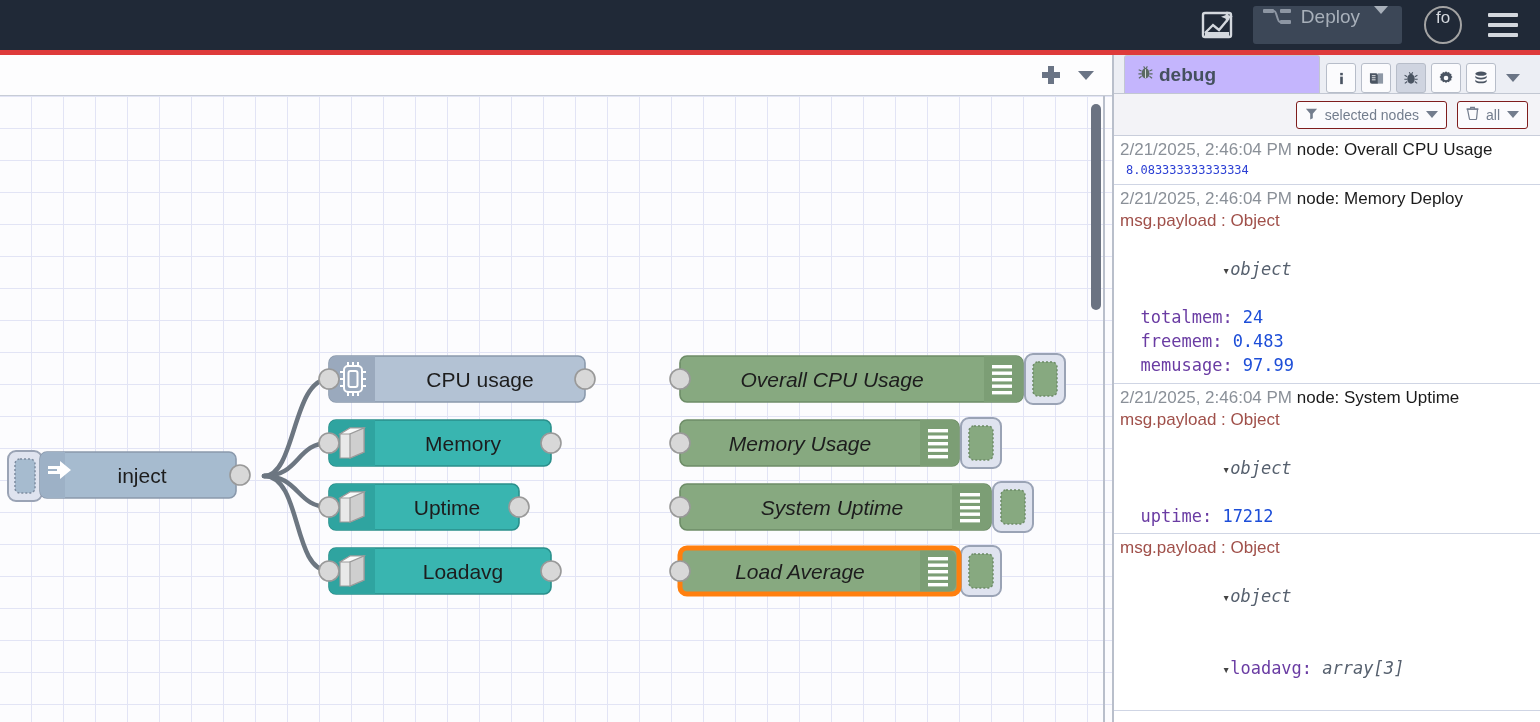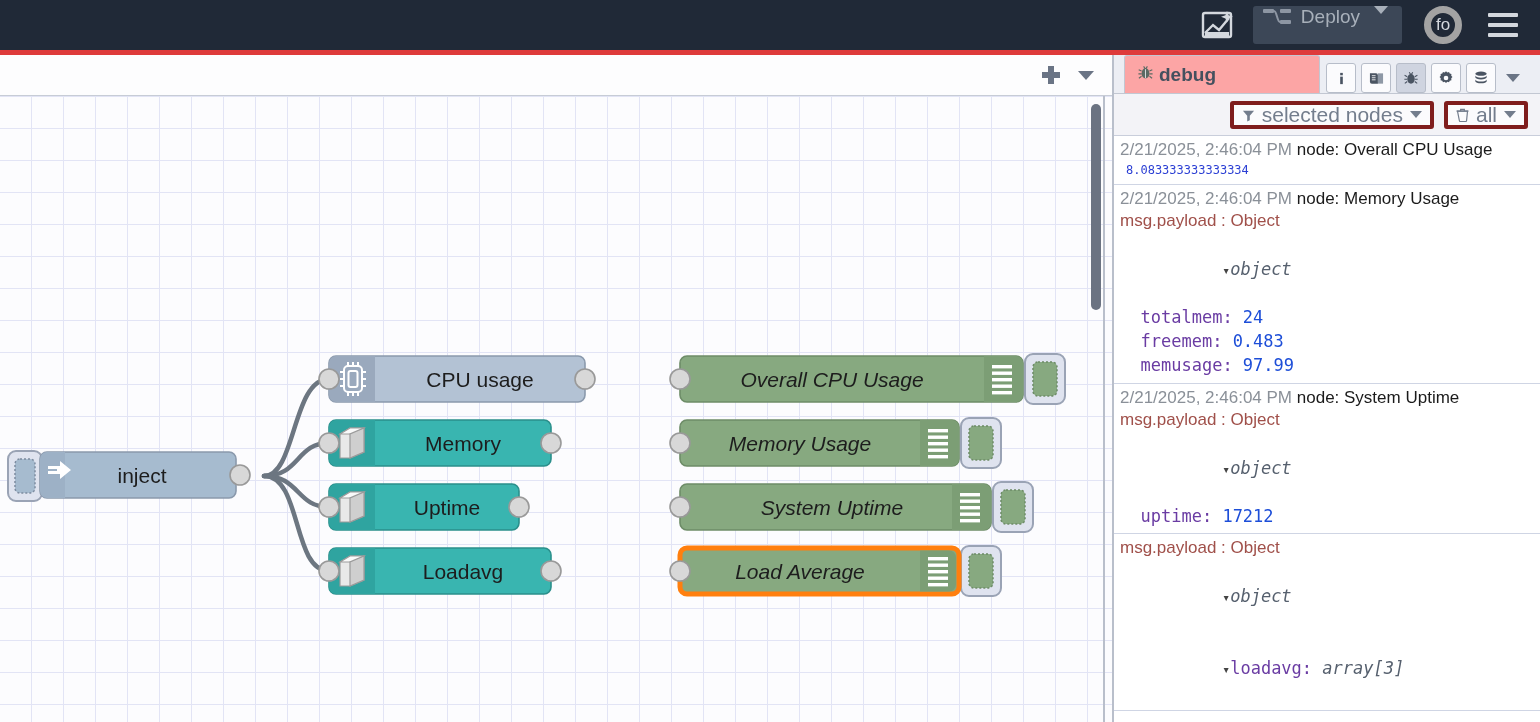--- a/index.html
+++ b/index.html
@@ -31,22 +31,22 @@
   }
   .deploy-icon { width: 30px; height: 22px; margin-right: 8px; }
   .deploy-label { margin-right: 14px; }
   .deploy-caret {
     width: 0; height: 0; border-left: 7px solid transparent;
     border-right: 7px solid transparent; border-top: 8px solid #a8b0ba;
     margin-right: 8px;
   }
   .avatar {
     width: 38px; height: 38px; border-radius: 50%;
-    border: 7px solid #a3a3a3; color: #d4d8de;
-    display: flex; align-items: center; justify-content: center;
+    border: 2px solid #a3a3a3; color: #d4d8de;
+    display: flex; align-items: flex-start; justify-content: center;
     font-size: 17px; margin-right: 26px; cursor: pointer;
   }
   .hamburger { width: 30px; height: 24px; margin-right: 22px; cursor: pointer;
     display: flex; flex-direction: column; justify-content: space-between; }
   .hamburger span { display: block; height: 4px; background: #d4d8de; border-radius: 1px; }
 
   
   .tabbar {
     position: absolute; top: 55px; left: 0; width: 1112px; height: 41px;
     background: #fdfdfe; border-bottom: 1px solid #c7ccd6;
@@ -97,21 +97,21 @@
   .sidepanel {
     position: absolute; top: 55px; left: 1112px; width: 428px; height: 667px;
     background: #f3f3f7; border-left: 2px solid #b9bfcb;
   }
   .panel-tabrow {
     position: absolute; top: 0; left: 0; width: 428px; height: 39px;
     background: #eceef4; border-bottom: 1px solid #c2c7d2;
     display: flex; align-items: flex-end;
   }
   .panel-tab {
-    height: 38px; min-width: 196px; background: #fca5a5;
+    height: 38px; min-width: 196px; background: #c4b5fd;
     border: 1px solid #c2c7d2; border-bottom: none;
     border-top-left-radius: 3px; border-top-right-radius: 3px;
     display: flex; align-items: center; gap: 5px;
     padding: 0 12px; margin-left: 10px; cursor: pointer;
   }
   .panel-tab-label { font-size: 19px; font-weight: bold; color: #44505e; }
   .panel-tools { display: flex; align-items: center; margin-left: 6px; gap: 5px; }
   .tool-btn {
     width: 30px; height: 30px; border: 1px solid #b7bdc9; border-radius: 3px;
     background: #fbfbfd; display: flex; align-items: center; justify-content: center;
@@ -122,23 +122,23 @@
     justify-content: center; cursor: pointer; }
   .tool-caret i { width: 0; height: 0; border-left: 7px solid transparent;
     border-right: 7px solid transparent; border-top: 8px solid #6a7485; }
 
   .panel-filterrow {
     position: absolute; top: 39px; left: 0; width: 428px; height: 41px;
     display: flex; align-items: center; justify-content: flex-end;
     gap: 10px; padding-right: 14px;
   }
   .pill {
-    height: 28px; border: 4px solid #7f1d1d; border-radius: 3px;
+    height: 28px; border: 1px solid #7f1d1d; border-radius: 3px;
     background: #fbfbfd; display: flex; align-items: center; gap: 7px;
-    padding: 0 8px; cursor: pointer; color: #737d8d; font-size: 21px;
+    padding: 0 8px; cursor: pointer; color: #737d8d; font-size: 14px;
   }
   .pill i.caret { width: 0; height: 0; border-left: 6px solid transparent;
     border-right: 6px solid transparent; border-top: 7px solid #737d8d; }
 
   .debug-list {
     position: absolute; top: 80px; left: 0; width: 428px; height: 587px;
     background: #fff; border-top: 1px solid #c9cedb; overflow: hidden;
   }
   .debug-msg {
     border-bottom: 1px solid #cfd5e4; padding: 3px 6px 5px 6px; background: #fff;
@@ -444,21 +444,21 @@
         <div class="dbg-head">
           <span class="dbg-time">2/21/2025, 2:46:04 PM</span>
           <span class="dbg-node">  node: Overall CPU Usage</span>
         </div>
         <div class="dbg-val">8.083333333333334</div>
       </div>
 
       <div class="debug-msg">
         <div class="dbg-head">
           <span class="dbg-time">2/21/2025, 2:46:04 PM</span>
-          <span class="dbg-node">  node: Memory Usage</span>
+          <span class="dbg-node">  node: Memory Deploy</span>
         </div>
         <div class="dbg-topic">msg.payload : Object</div>
         <div class="dbg-row">
           <span class="caret-glyph">▾</span><span class="dbg-exp">object</span>
         </div>
         <div class="dbg-row">&nbsp;&nbsp;<span class="dbg-key">totalmem</span><span class="dbg-key">: </span><span class="dbg-num">24</span></div>
         <div class="dbg-row">&nbsp;&nbsp;<span class="dbg-key">freemem</span><span class="dbg-key">: </span><span class="dbg-num">0.483</span></div>
         <div class="dbg-row">&nbsp;&nbsp;<span class="dbg-key">memusage</span><span class="dbg-key">: </span><span class="dbg-num">97.99</span></div>
       </div>
 

